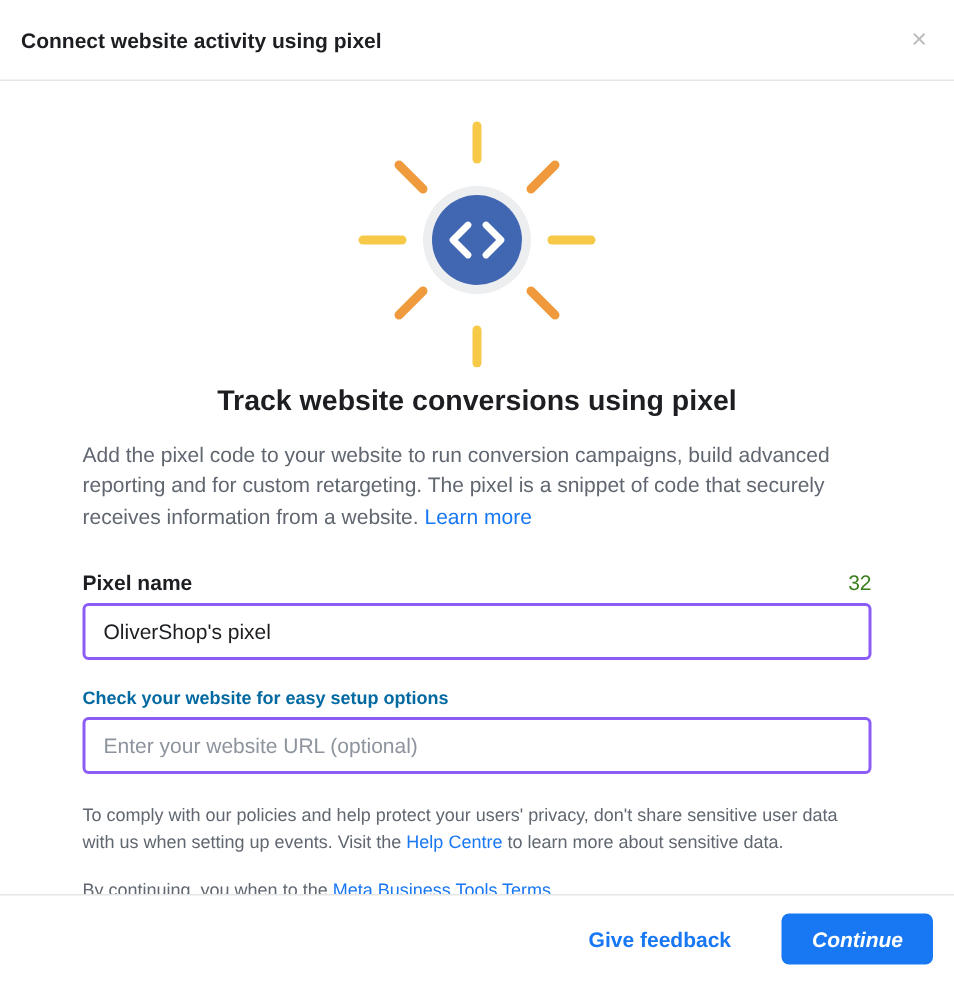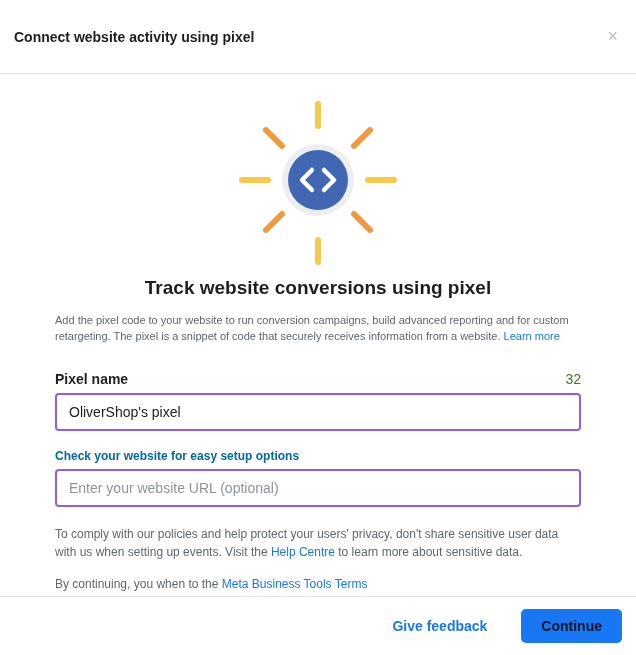--- a/index.html
+++ b/index.html
@@ -7,50 +7,50 @@
       font-family: Helvetica, Arial, sans-serif;
       background: #fff;
       width: 636px;
       height: 655px;
       overflow: hidden;
       color: #1c1e21;
     }
     .modal { width: 100%; height: 100%; display: flex; flex-direction: column; }
     .header {
       display: flex; align-items: center; justify-content: space-between;
-      padding: 22px 14px; border-bottom: 1px solid #e5e5e5;
+      padding: 12px 14px; border-bottom: 1px solid #e5e5e5;
     }
     .header h1 { font-size: 14px; font-weight: 700; color: #1c1e21; }
     .close-btn { font-size: 18px; color: #bbb; cursor: pointer; background:none; border:none; padding:4px;}
     .content { flex:1; padding: 20px 55px 8px 55px; overflow:auto; }
     .illustration { display:flex; justify-content:center; margin: 6px 0 12px 0; }
     .subtitle { text-align:center; font-size:19px; font-weight:700; color:#1c1e21; margin-bottom:14px;}
-    .desc { font-size:11px; line-height:1.45; color:#606770; margin-bottom:26px;}
+    .desc { font-size:14px; line-height:1.45; color:#606770; margin-bottom:26px;}
     .desc a, .link { color:#1877f2; text-decoration:none; cursor:pointer;}
     .field-row { display:flex; justify-content:space-between; align-items:baseline; margin-bottom:6px;}
     .field-label { font-size:14px; font-weight:700; color:#1c1e21;}
     .counter { font-size:14px; color:#3a7d1f;}
     .input {
       width:100%; height:38px; border:2px solid #8b5cf6; border-radius:4px;
       padding:0 12px; font-size:14px; color:#1c1e21; outline:none; margin-bottom:18px;
     }
     .input::placeholder { color:#8d949e; }
     .label2 { font-size:12px; font-weight:700; color:#0369a1; margin-bottom:6px; display:block;}
     .small { font-size:12px; color:#606770; line-height:1.5; margin-top:0; margin-bottom:14px;}
     .footer {
       border-top:1px solid #e5e5e5; padding:12px 14px; display:flex;
       justify-content:flex-end; align-items:center; gap:20px;
     }
     .btn-link {
       background:none; border:none; color:#1877f2; font-weight:700;
       font-size:14px; padding:8px 14px; cursor:pointer;
     }
     .btn-primary {
-      background:#1877f2; border:none; color:#0f172a; font-weight:700;
-      font-size:14px; padding:9px 20px; border-radius:5px; cursor:pointer;
+      background:#1877f2; border:none; color:#ffffff; font-weight:700;
+      font-size:14px; padding:9px 20px; border-radius:5px; cursor:pointer;font-style:italic;
     }
   </style>
 </head>
 <body>
 
 <div class="modal">
   <div class="header">
     <h1>Connect website activity using pixel</h1>
     <button class="close-btn">
       <span>×</span>

